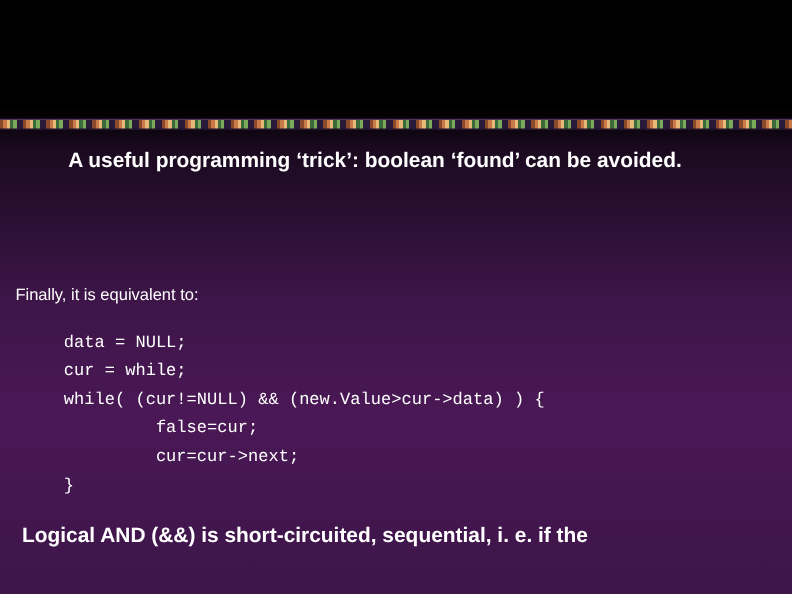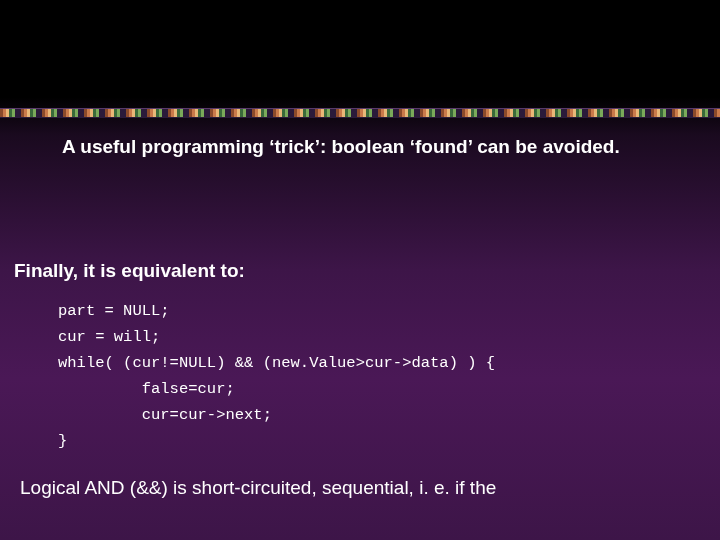--- a/index.html
+++ b/index.html
@@ -34,57 +34,57 @@
     left: 18px;
     font-size: 19px;
     font-weight: bold;
     color: #ffffff;
     margin-left: 44px;
   }
   .subheading {
     position: absolute;
     top: 260px;
     left: 14px;
-    font-size: 19px;
-    font-weight: bold;
+    font-size: 15px;
+    font-weight: normal;
     color: #ffffff;
   }
   .code-block {
     position: absolute;
     top: 298px;
     left: 58px;
     font-family: "Courier New", Courier, monospace;
     font-size: 15.5px;
     line-height: 26px;
     color: #ffffff;
     white-space: pre;
   }
   .footnote {
     position: absolute;
     top: 476px;
     left: 20px;
     right: 30px;
     font-size: 19px;
-    font-weight: normal;
+    font-weight: bold;
     color: #ffffff;
     line-height: 1.28;
   }
   .footnote .line2 { padding-left: 18px; display: block; }
 </style>
 </head>
 <body>
 
 <div class="divider"></div>
 
 <div class="heading">A useful programming ‘trick’: boolean ‘found’ can be avoided.</div>
 
 <div class="subheading">Finally, it is equivalent to:</div>
 
-<div class="code-block"><span>part = NULL;</span>
-<span>cur = will;</span>
+<div class="code-block"><span>data = NULL;</span>
+<span>cur = while;</span>
 <span>while( (cur!=NULL) &amp;&amp; (new.Value&gt;cur-&gt;data) ) {</span>
 <span>         false=cur;</span>
 <span>         cur=cur-&gt;next;</span>
 <span>}</span></div>
 
 <div class="footnote">
   <span>Logical AND (&amp;&amp;) is short-circuited, sequential, i. e. if the</span>
 </div>
 
 </body></html>

